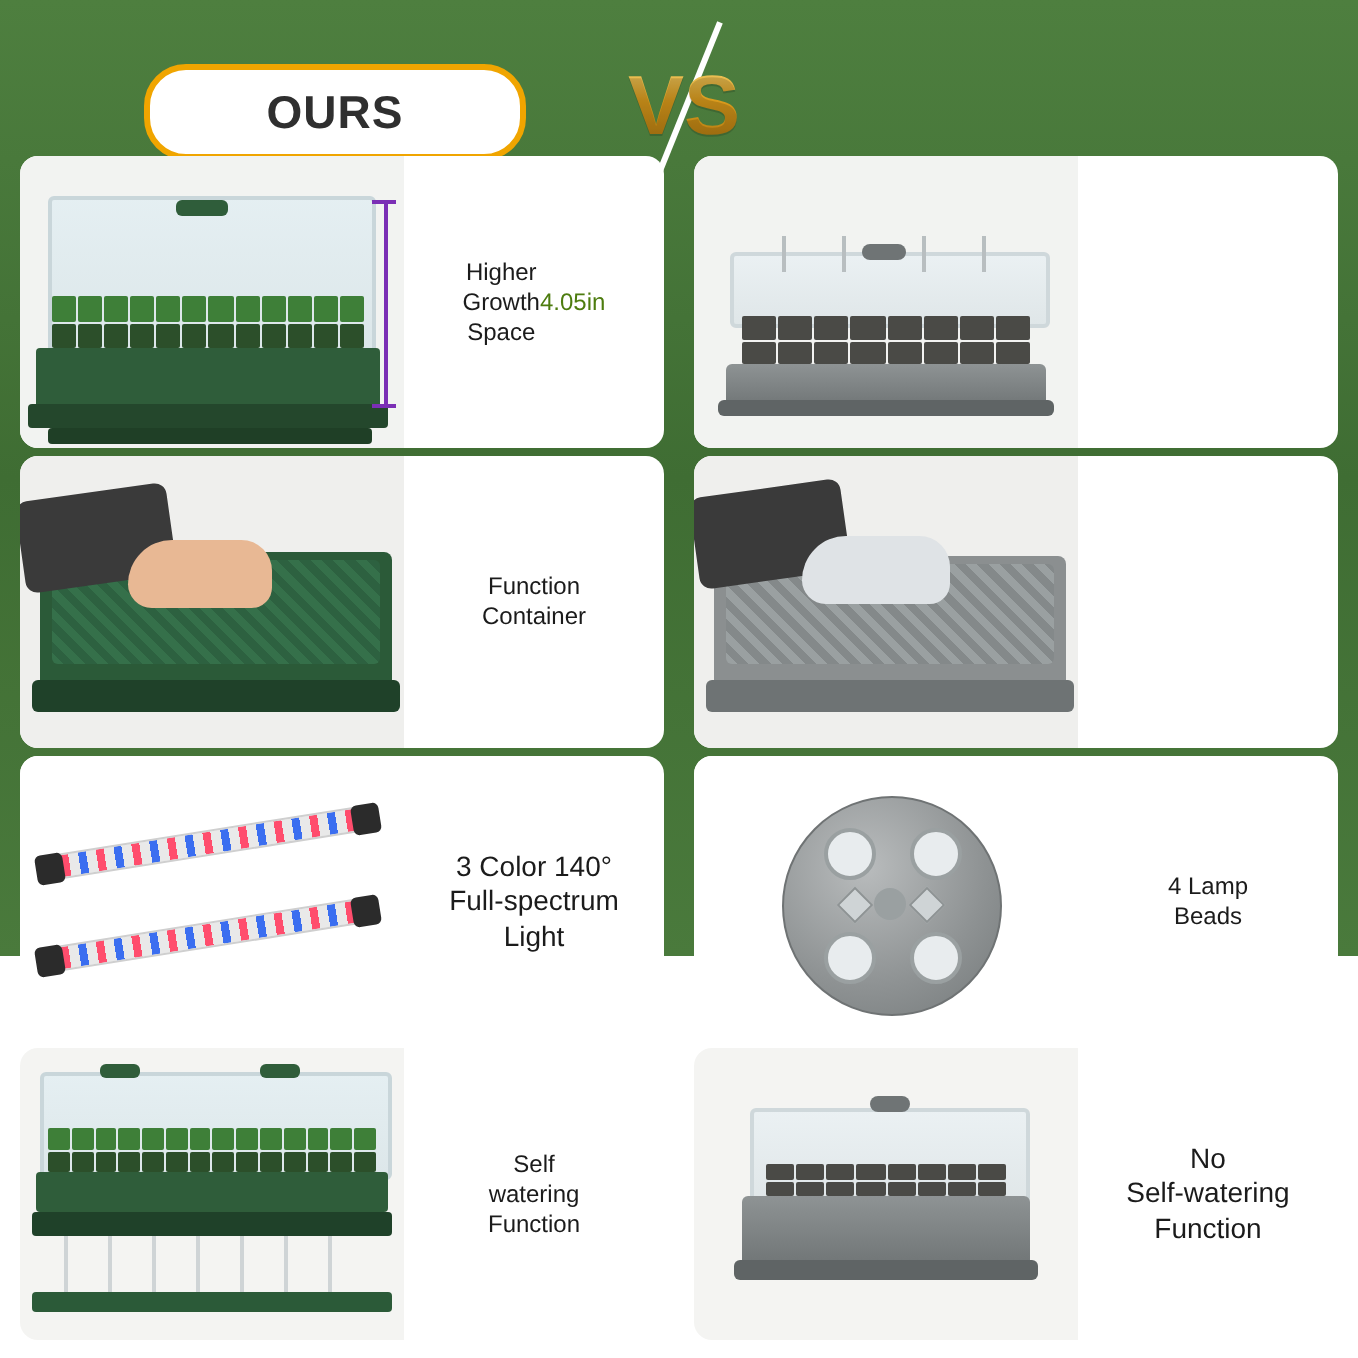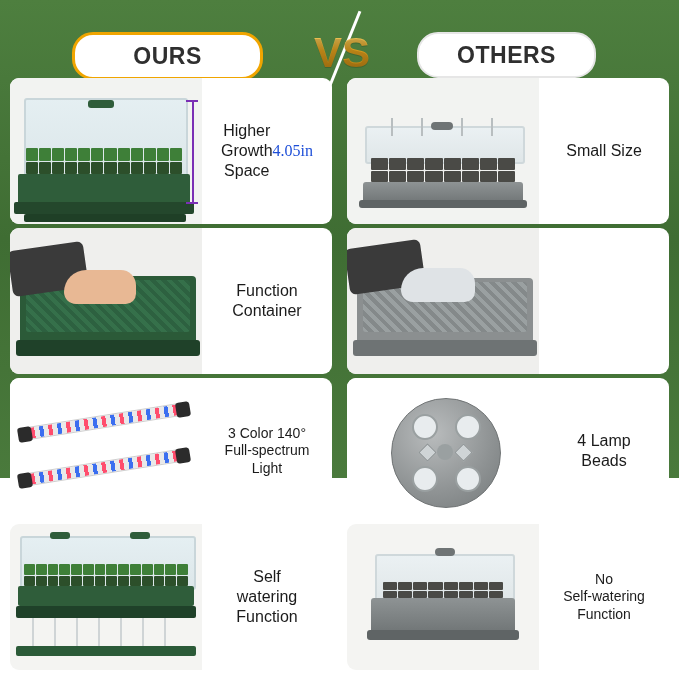--- a/index.html
+++ b/index.html
@@ -98,30 +98,30 @@
     overflow: hidden;
   }
   .caption {
     position: absolute;
     left: 192px; top: 0;
     width: 130px; height: 146px;
     display: flex;
     align-items: center;
     justify-content: center;
     text-align: center;
-    font-size: 16px;
+    font-size: 12px;
     line-height: 1.25;
     color: #1b1b1b;
     font-weight: 500;
     padding: 0 4px;
     box-sizing: border-box;
     white-space: pre-line;
   }
   .caption.small { font-size: 14px; }
-  .hl { color: #1d4ed8; font-family: Liberation Serif, serif; }
+  .hl { color: #4d7c0f; }
 
   
   .bgfill { position: absolute; left:0; top:0; width:100%; height:100%; }
 
   
   .dome {
     position:absolute;
     border:2px solid #c9d6da;
     background: linear-gradient(180deg, rgba(226,238,242,0.85) 0%, rgba(205,222,228,0.6) 100%);
     border-radius:3px;
@@ -235,23 +235,20 @@
 <div class="poster">
 
   <div class="header">
     <div class="pill pill-ours">
       <span>OURS</span>
     </div>
     <div class="vs-wrap">
       <div class="vs-slash"></div>
       <div class="vs-text">VS</div>
     </div>
-    <div class="pill pill-others">
-      <span>OTHERS</span>
-    </div>
   </div>
 
   <div class="row" style="top:78px">
 
     <div class="card card-left">
       <div class="photo">
         <div class="bgfill" style="background:#f2f3f1"></div>
 
         <div class="dome" style="left:14px; top:20px; width:160px; height:78px;"></div>
         <div style="position:absolute;left:78px;top:22px;width:26px;height:8px;background:#2f5d3a;border-radius:3px;"></div>
@@ -323,21 +320,20 @@
             <div class="dirtcell"></div>
             <div class="dirtcell"></div>
           <div class="dirtcell"></div>
             <div class="dirtcell"></div>
             <div class="dirtcell"></div>
             <div class="dirtcell"></div>
         </div>
         <div class="greytray" style="left:16px; top:104px; width:160px; height:22px;"></div>
         <div class="greytray" style="left:12px; top:122px; width:168px; height:8px; background:#5f6465;"></div>
       </div>
-      <div class="caption">Small Size</div>
     </div>
   </div>
 
   <div class="row" style="top:228px">
 
     <div class="card card-left">
       <div class="photo">
         <div class="bgfill" style="background:#efefed"></div>
         <div style="position:absolute;left:10px;top:48px;width:176px;height:72px;background:#2b5a38;border-radius:4px;"></div>
         <div style="position:absolute;left:16px;top:52px;width:164px;height:52px;background:repeating-linear-gradient(45deg,#35704a 0px,#35704a 4px,#2d6140 4px,#2d6140 8px);border-radius:3px;"></div>

